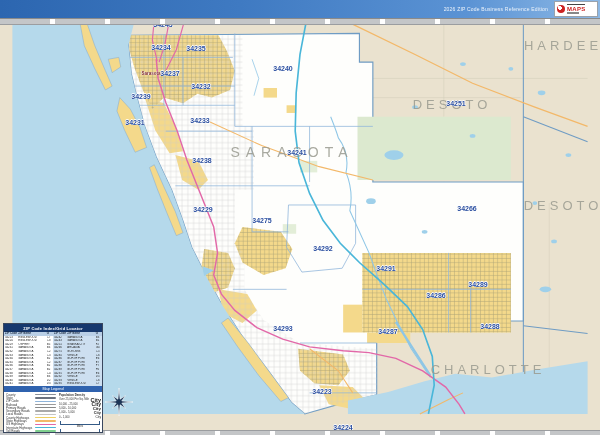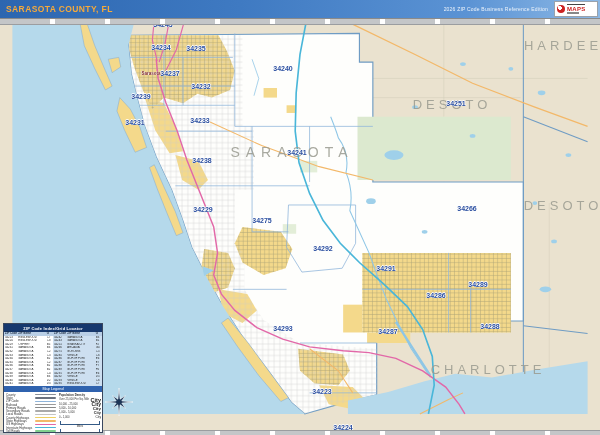--- a/index.html
+++ b/index.html
@@ -67,21 +67,20 @@
   .scale-label{display:block;text-align:center;font-size:2.8px;color:#333;line-height:3px;}
 
   #compass{position:absolute;left:104px;top:368px;z-index:15;}
 </style>
 </head>
 <body>
 
 <div id="screen">
 
   <div id="titlebar">
-    <span id="map-title">SARASOTA COUNTY, FL</span>
     <span id="edition">2026 ZIP Code Business Reference Edition</span>
     <div id="logo">
       <span class="logo-swirl"></span>
       <span class="logo-right">
         <span class="logo-bar"></span>
         <span class="logo-brand">MAPS</span>
         <span class="logo-bar short"></span>
       </span>
     </div>
   </div>

